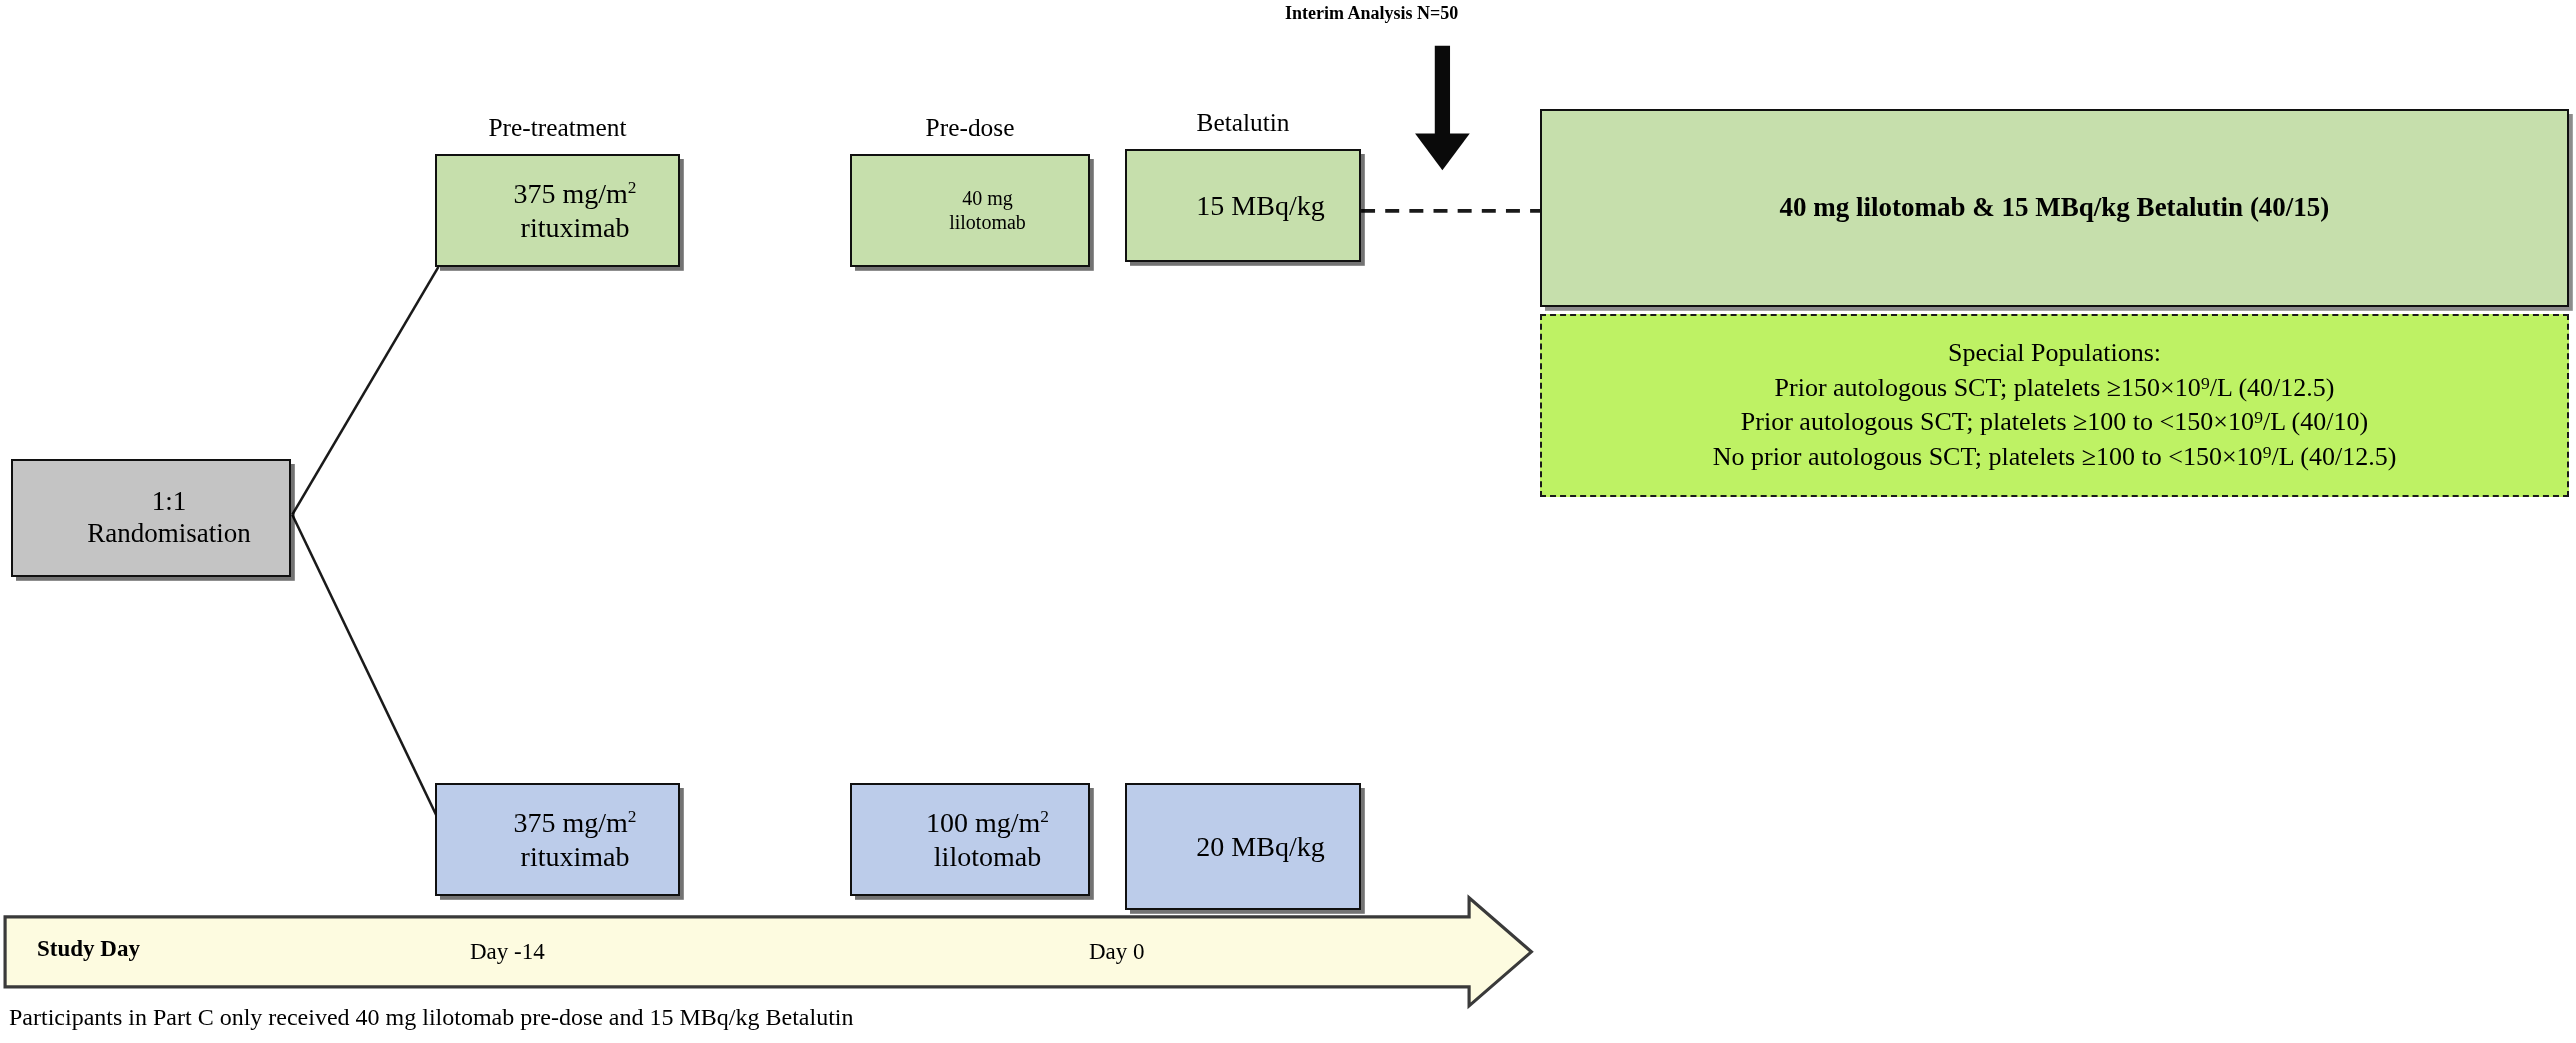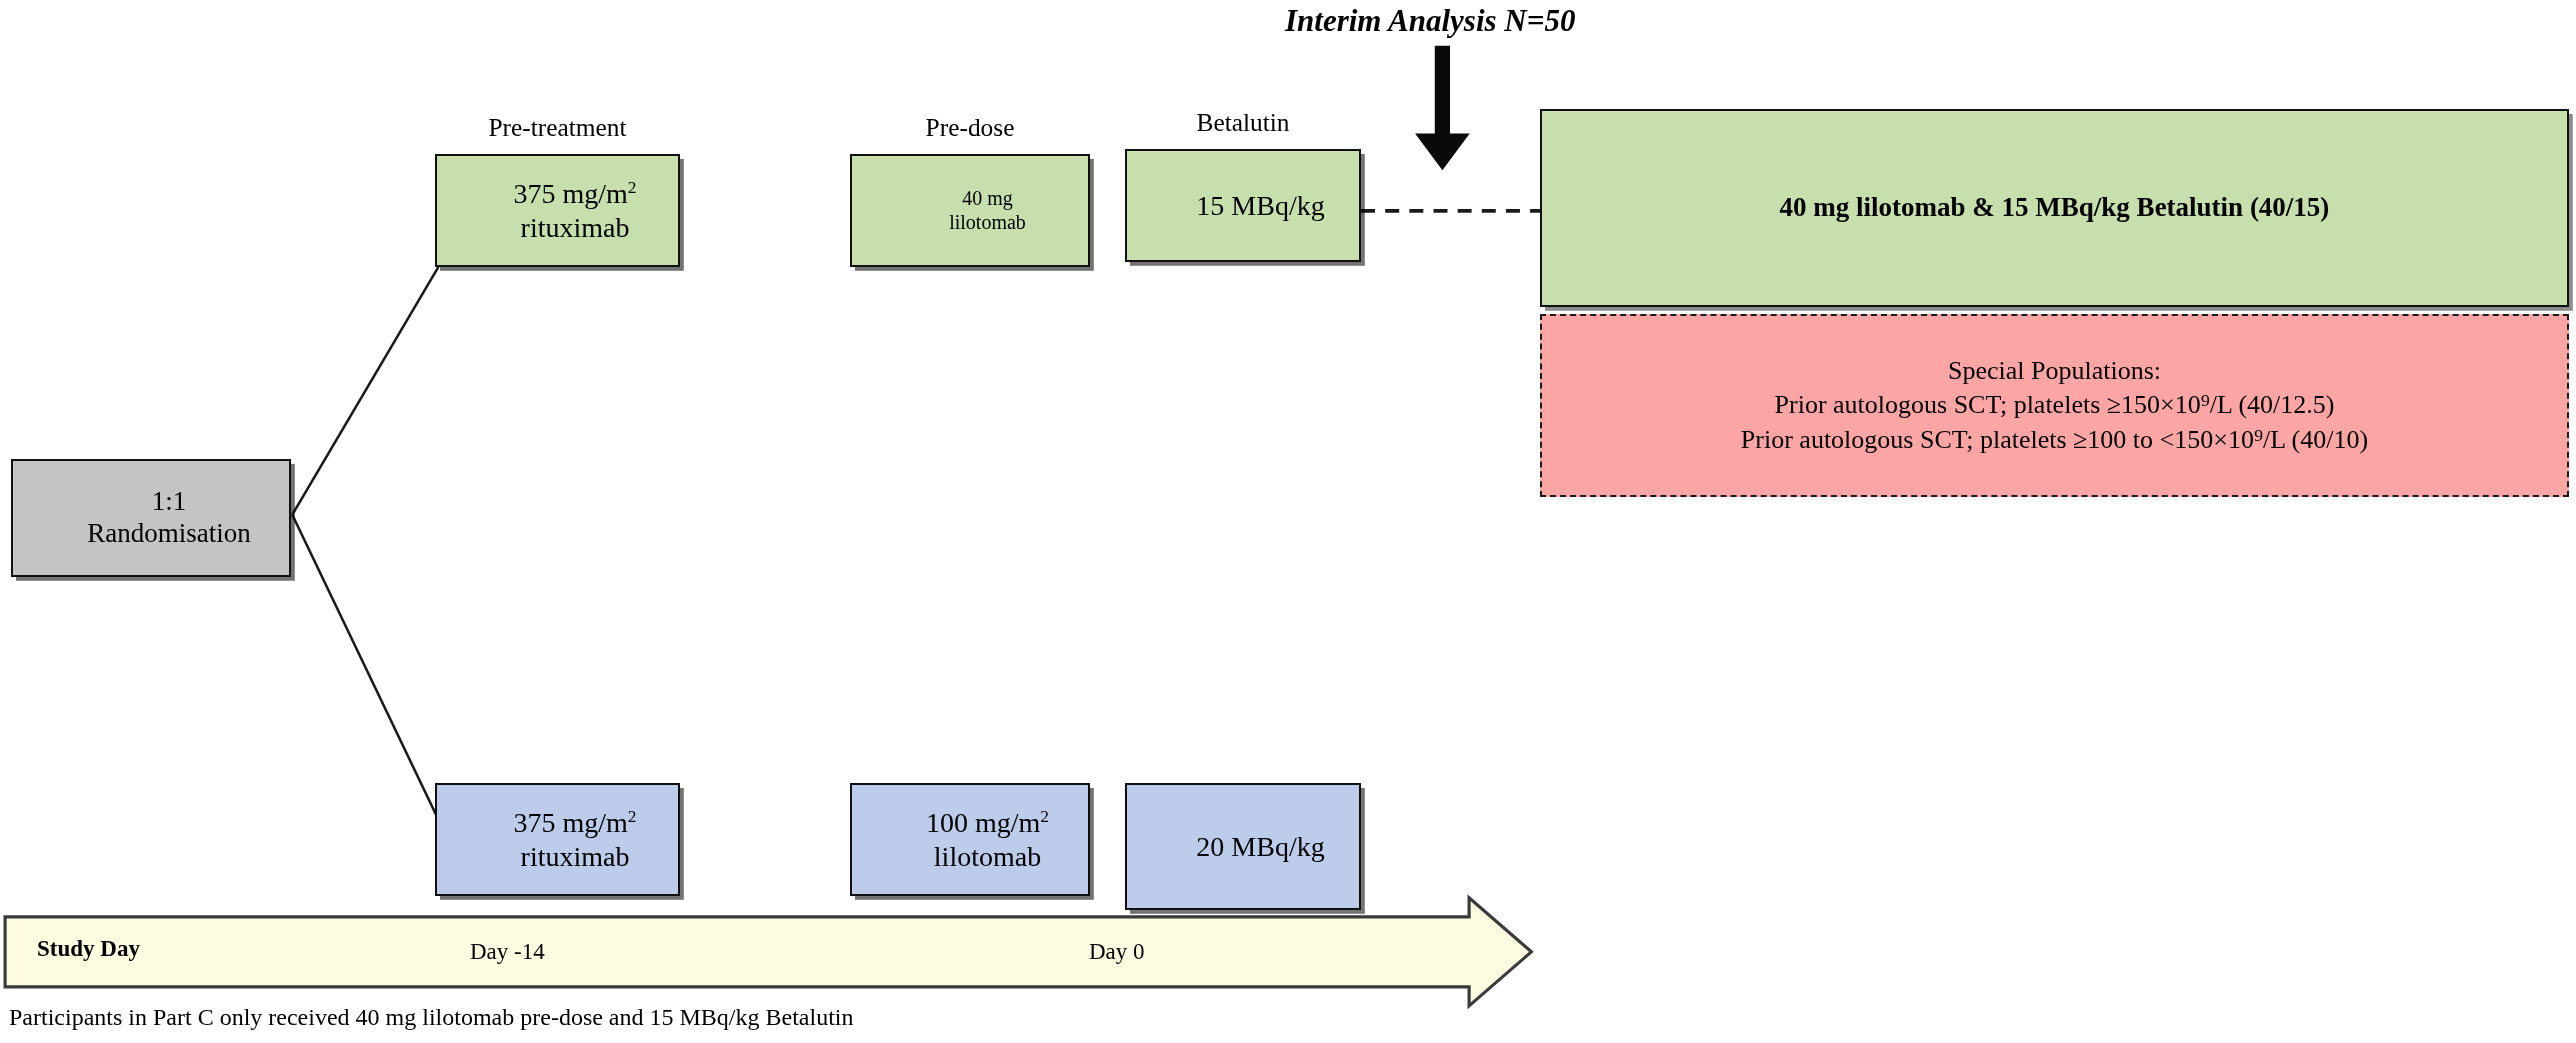--- a/index.html
+++ b/index.html
@@ -57,32 +57,31 @@
     border: 2.5px solid #101010;
     box-shadow: 4.4px 4.4px 0 -0.6px rgba(0,0,0,0.45);
     font-weight: bold;
     font-size: 27px;
   }
   .panel-green .line1,
   .panel-green .line2 { padding: 1.9px 0; }
 
   
   .panel-dashed {
-    background: #fca5a5;
+    background: #bef264;
     border: 2.5px dashed #1a1a1a;
     font-size: 26px;
   }
   .panel-dashed .ln { display: block; padding: 1.9px 0; white-space: nowrap; }
 
   
   .interim-label {
     position: absolute;
-    font-style: italic;
     font-weight: bold;
-    font-size: 31px;
+    font-size: 18px;
     white-space: nowrap;
   }
 
   
   .footnote {
     position: absolute;
     font-size: 24px;
     white-space: nowrap;
   }
 
@@ -166,20 +165,21 @@
   </div>
 
   <div class="node panel-green" style="left:1540px; top:109px; width:1029px; height:198px;">
     <span class="line2">40 mg lilotomab &amp; 15 MBq/kg Betalutin (40/15)</span>
   </div>
 
   <div class="node panel-dashed" style="left:1540px; top:314px; width:1029px; height:183px;">
     <span class="ln">Special Populations:</span>
     <span class="ln">Prior autologous SCT; platelets ≥150×10⁹/L (40/12.5)</span>
     <span class="ln">Prior autologous SCT; platelets ≥100 to &lt;150×10⁹/L (40/10)</span>
+    <span class="ln">No prior autologous SCT; platelets ≥100 to &lt;150×10⁹/L (40/12.5)</span>
   </div>
 
   <div class="day-label bold" style="left:37px; top:936px;">Study Day</div>
   <div class="day-label" style="left:470px; top:939px;">Day -14</div>
   <div class="day-label" style="left:1089px; top:939px;">Day 0</div>
 
   <div class="footnote" style="left:9px; top:1004px;">Participants in Part C only received 40 mg lilotomab pre-dose and 15 MBq/kg Betalutin</div>
 
 </div>
 

